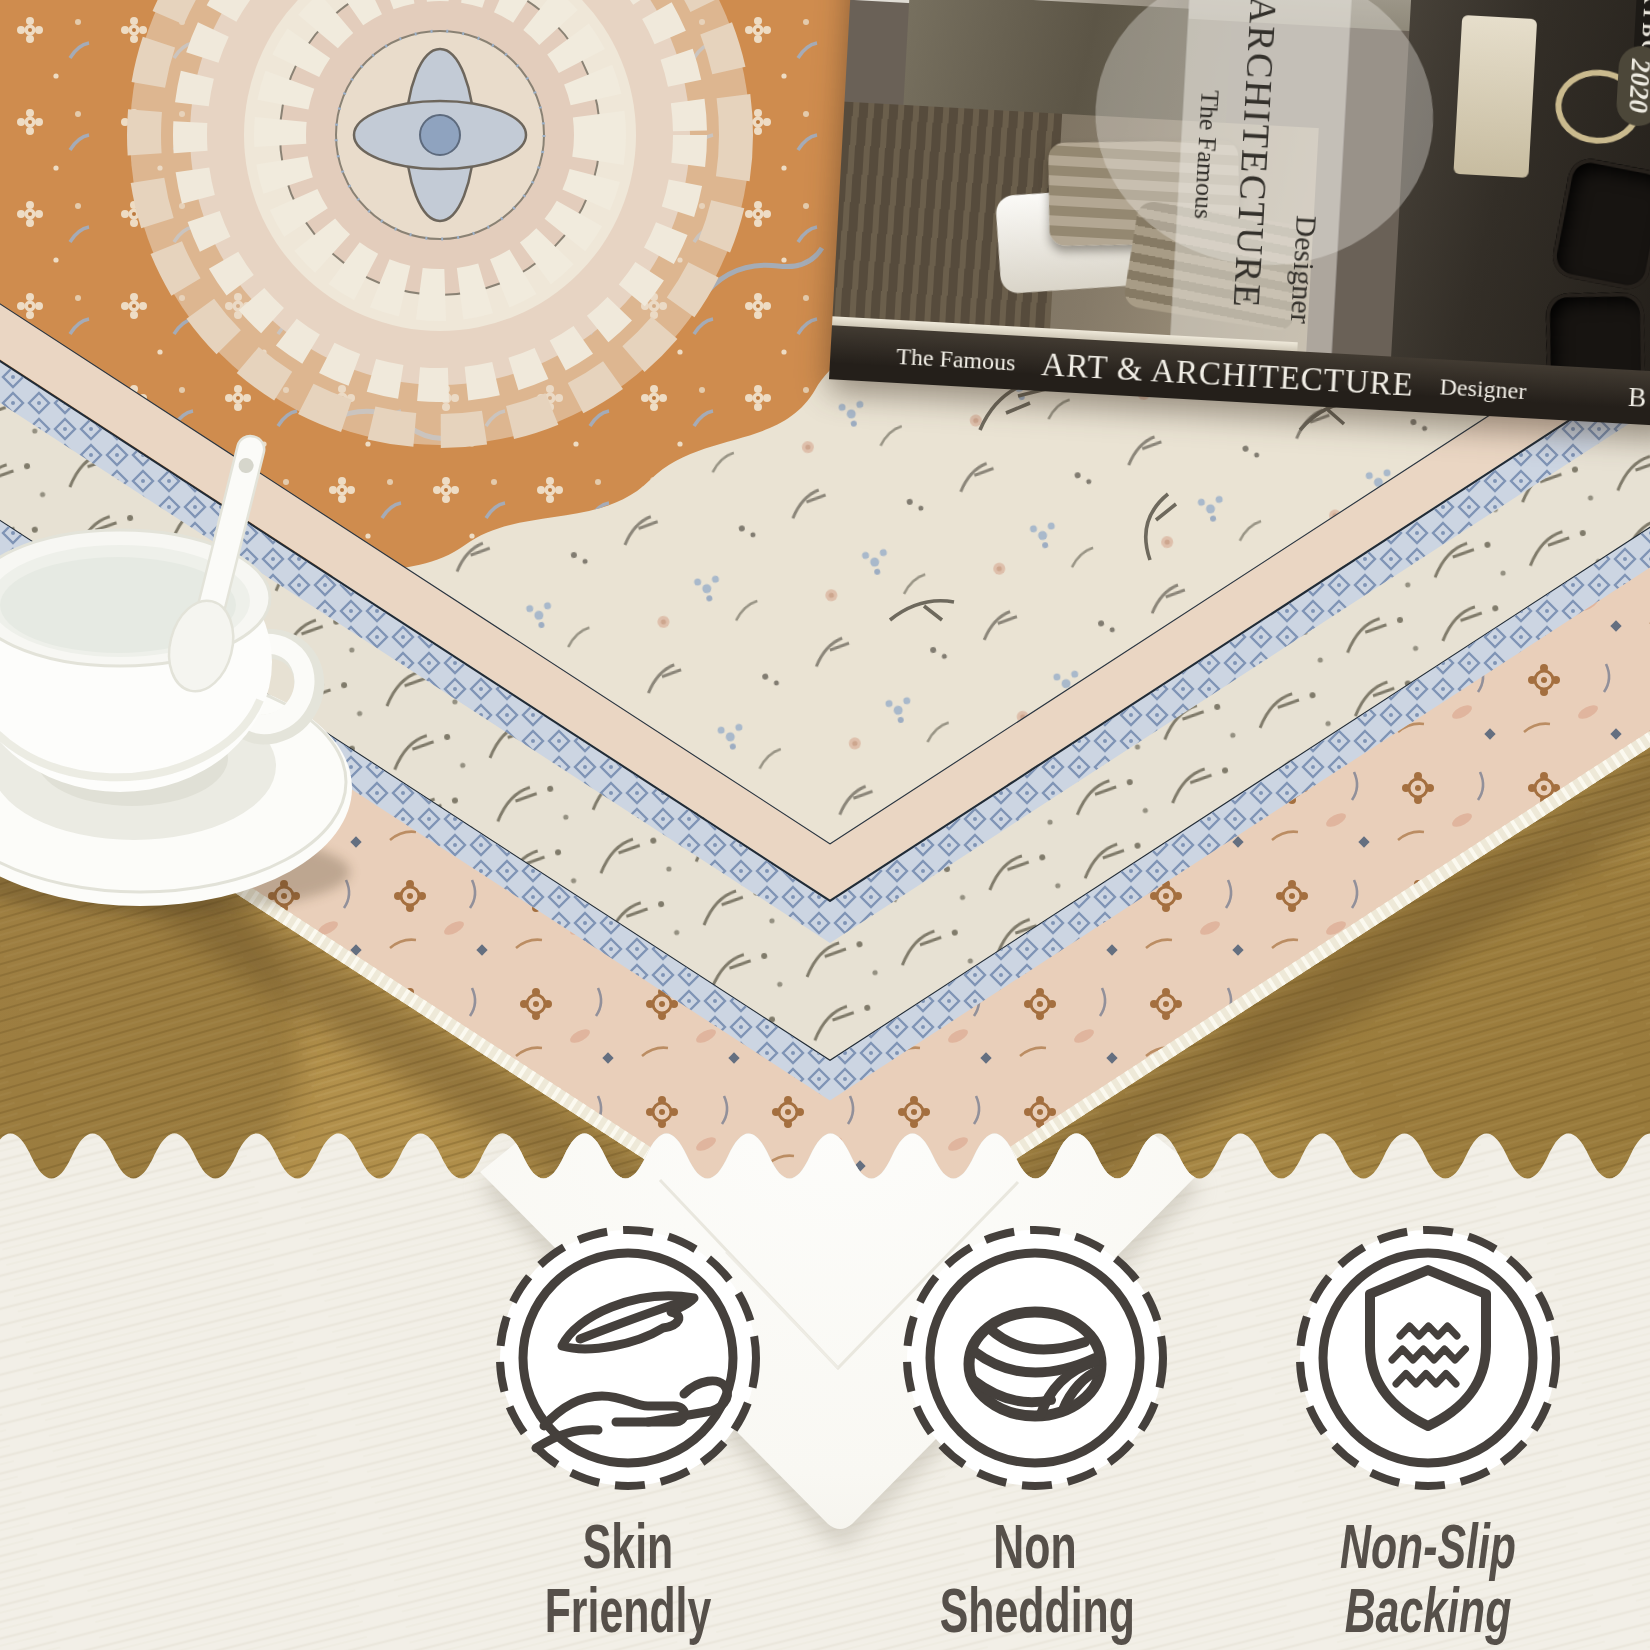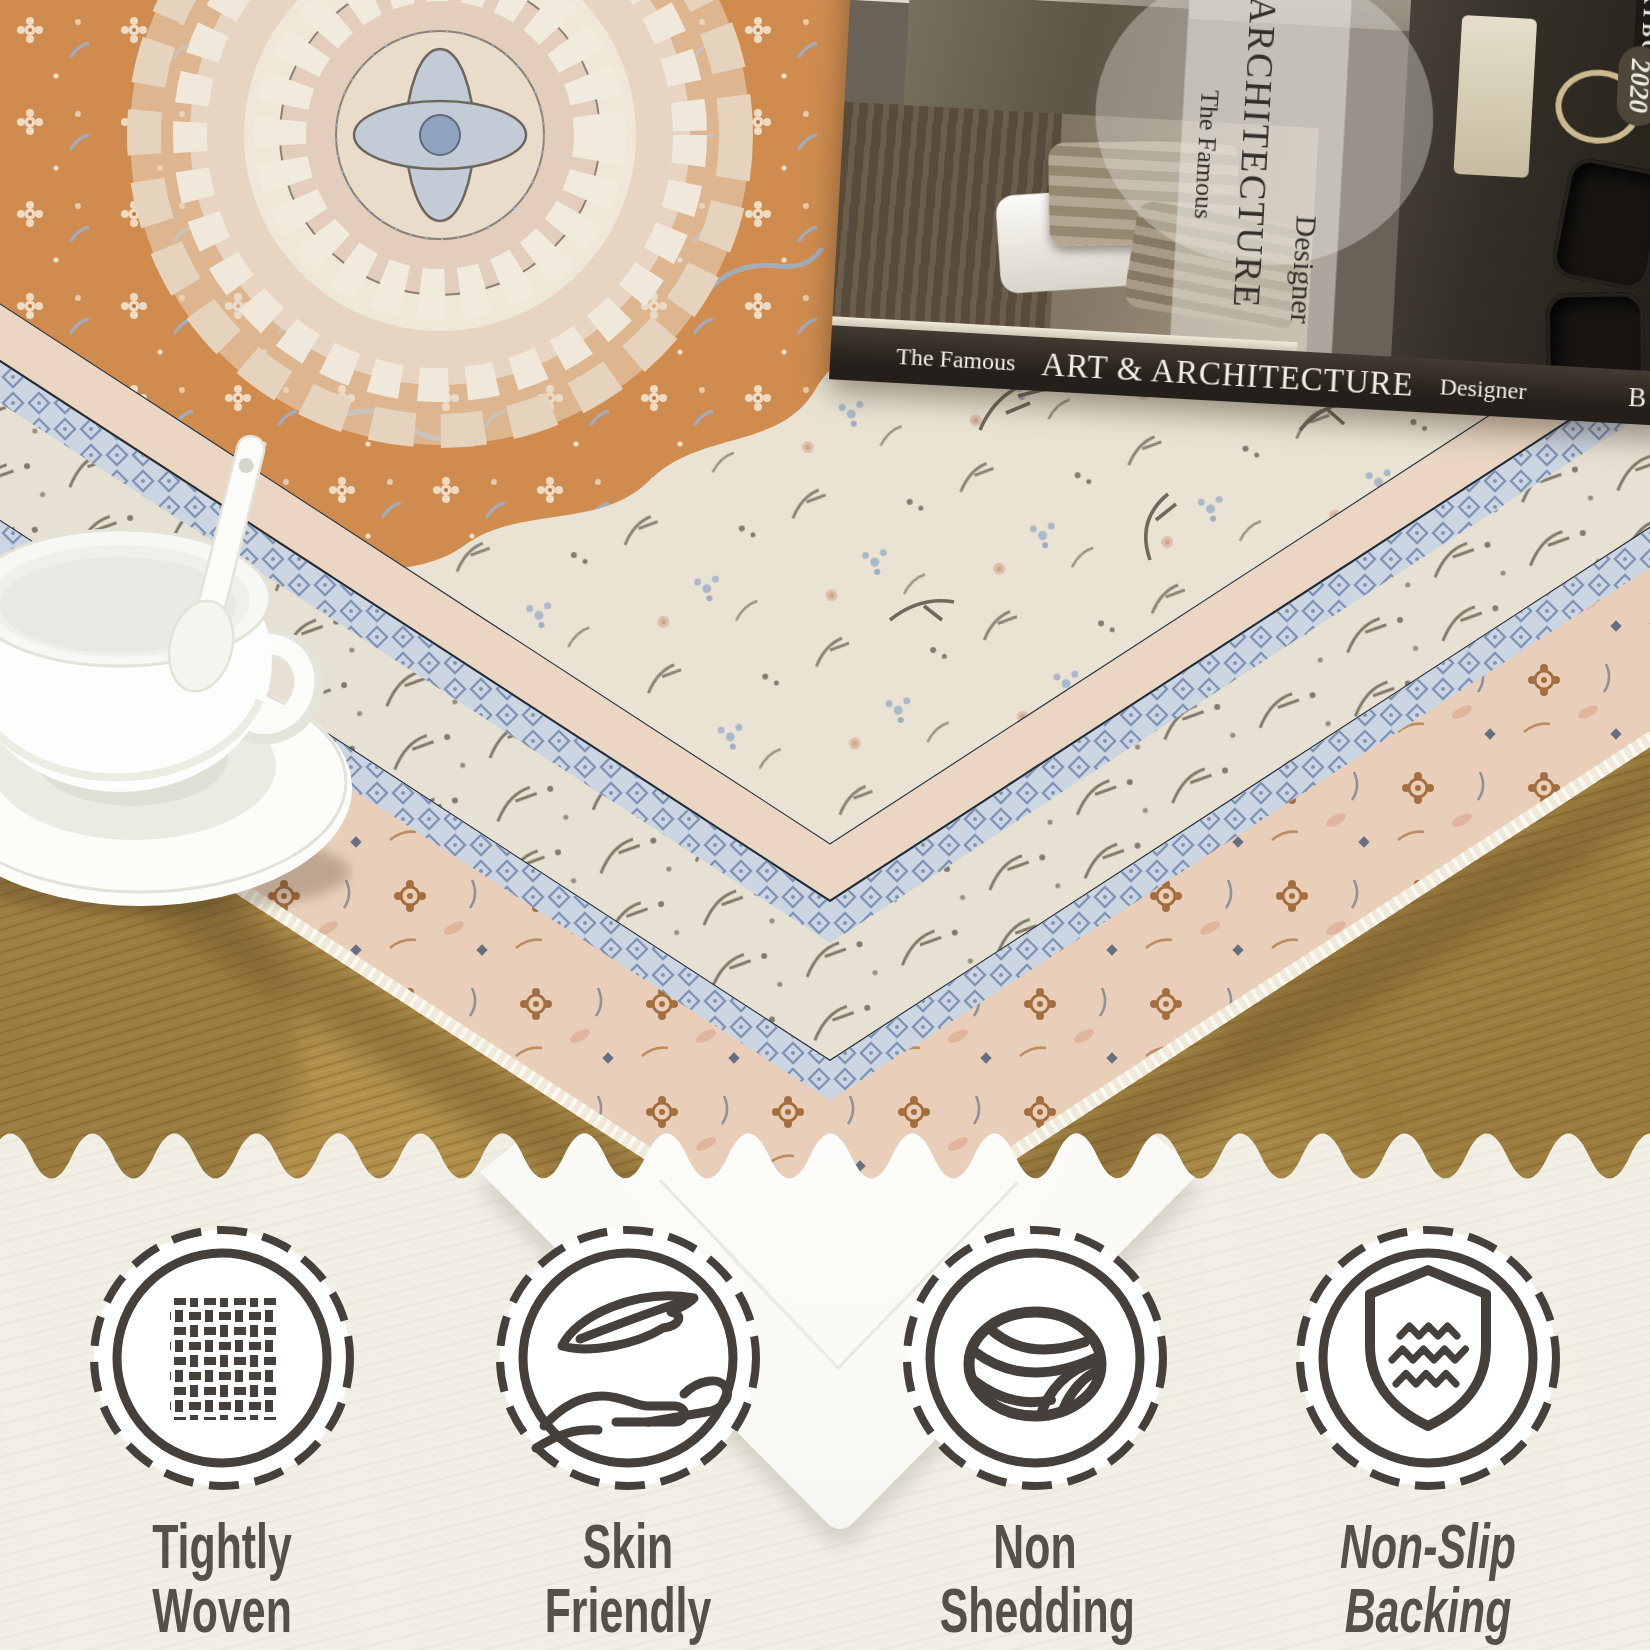--- a/index.html
+++ b/index.html
@@ -284,39 +284,20 @@
       <rect x="0" y="1100" width="1650" height="550" fill="url(#bandTexP)" opacity=".7"></rect>
       <g>
         <path d="M 840 890 L 1200 1178 L 852 1530 Q 840 1540 828 1530 L 480 1178 Z" fill="#b9b4a6" opacity=".5" filter="url(#diaBlur)" transform="translate(0 10)"></path>
         <path d="M 840 880 L 1200 1172 L 852 1524 Q 840 1534 828 1524 L 480 1172 Z" fill="url(#diaG)"></path>
         <path d="M 660 1180 L 838 1368 L 1018 1182" fill="none" stroke="#e9e7de" stroke-width="3"></path>
         <path d="M 726 1252 L 838 1368" fill="none" stroke="#eeece4" stroke-width="2.4"></path>
       </g>
     </g>
   </svg>
 
-  <div class="feature f1">
-    <svg width="280" height="280" viewBox="0 0 280 280">
-      <defs>
-        <pattern id="weaveP" width="30" height="30" patternUnits="userSpaceOnUse">
-          <rect x="3" y="2" width="8" height="12" fill="#45403c"></rect>
-          <rect x="17" y="4" width="12" height="8" fill="#45403c"></rect>
-          <rect x="2" y="19" width="12" height="8" fill="#45403c"></rect>
-          <rect x="18" y="17" width="8" height="12" fill="#45403c"></rect>
-        </pattern>
-      </defs>
-      <circle cx="140" cy="140" r="128" fill="#ffffff" stroke="#45403c" stroke-width="8" stroke-dasharray="30 16"></circle>
-      <circle cx="140" cy="140" r="105" fill="#ffffff" stroke="#45403c" stroke-width="9"></circle>
-      <rect x="88" y="80" width="106" height="122" fill="url(#weaveP)"></rect>
-    </svg>
-    <div class="label">
-      <span>Tightly</span>
-      <span>Woven</span>
-    </div>
-  </div>
 
   <div class="feature f3">
     <svg width="280" height="280" viewBox="0 0 280 280">
       <circle cx="140" cy="140" r="128" fill="#ffffff" stroke="#45403c" stroke-width="8" stroke-dasharray="30 16"></circle>
       <circle cx="140" cy="140" r="105" fill="#ffffff" stroke="#45403c" stroke-width="9"></circle>
       <g fill="none" stroke="#45403c" stroke-width="10" stroke-linecap="round">
         <ellipse cx="140" cy="146" rx="66" ry="52" stroke-width="11"></ellipse>
         <path d="M94 110 C118 132 148 138 190 124"></path>
         <path d="M80 134 C112 158 152 162 200 140"></path>
         <path d="M78 162 C104 182 130 188 156 182"></path>

